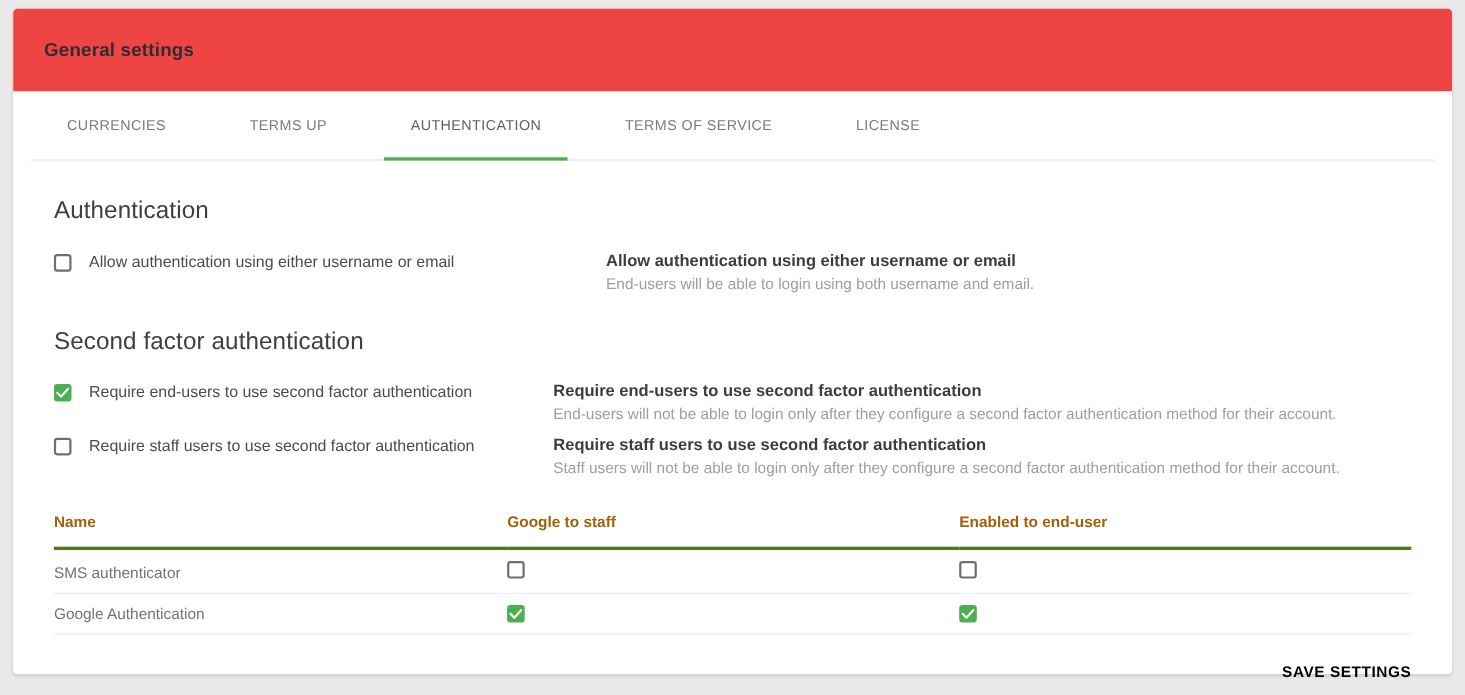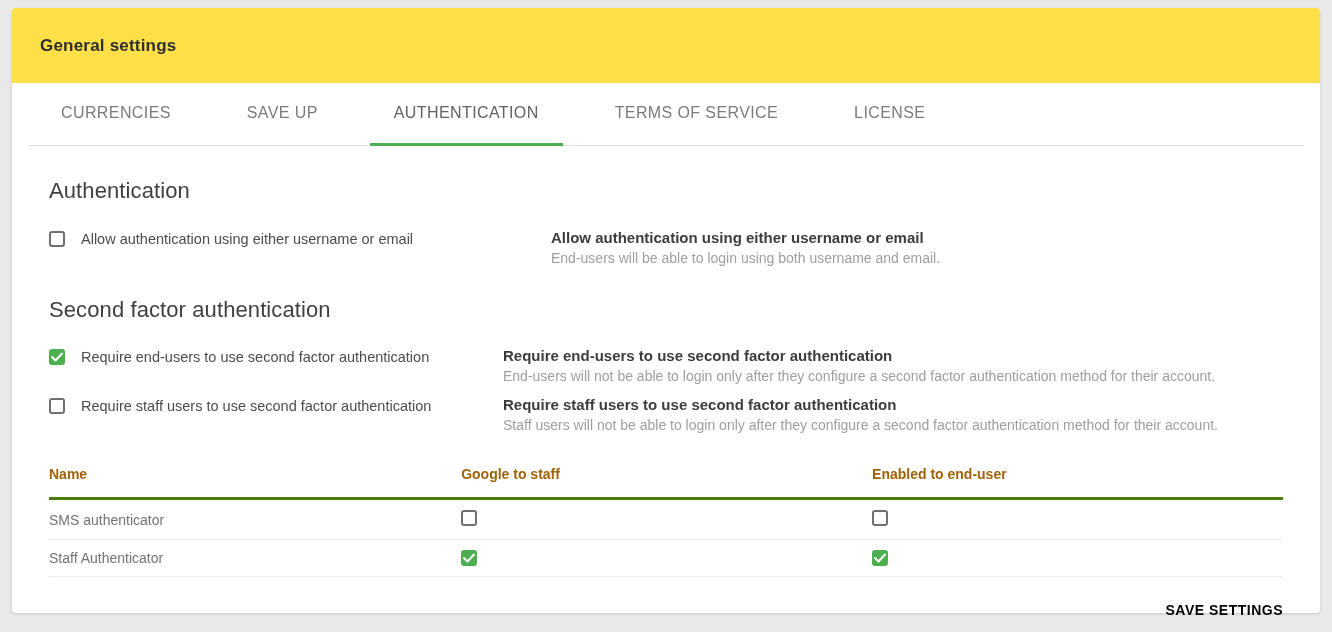--- a/index.html
+++ b/index.html
@@ -13,21 +13,21 @@
     position: absolute;
     left: 12px; top: 8px;
     width: 1308px; height: 605px;
     background: #ffffff;
     border-radius: 4px;
     box-shadow: 0 1px 3px rgba(0,0,0,0.14);
   }
   
   .card-header {
     height: 75px;
-    background: #fde047;
+    background: #ef4444;
     border-radius: 4px 4px 0 0;
     display: flex;
     align-items: center;
     padding: 0 28px;
   }
   .card-header h1 {
     font-size: 17px;
     font-weight: 700;
     color: #2e2e2e;
     letter-spacing: 0.2px;
@@ -39,21 +39,21 @@
     height: 63px;
     margin: 0 16px;
     padding-left: 9px;
     border-bottom: 1px solid #e2e2e2;
     gap: 28px;
   }
   .tab {
     display: flex;
     align-items: center;
     padding: 0 24px;
-    font-size: 16px;
+    font-size: 13px;
     color: #7b7b7b;
     letter-spacing: 0.4px;
     border-bottom: 3px solid transparent;
     margin-bottom: -1px;
     cursor: pointer;
     white-space: nowrap;
     background: none;
     border-top: none; border-left: none; border-right: none;
     font-family: "Liberation Sans", sans-serif;
   }
@@ -165,21 +165,21 @@
 <body>
 
 <div class="card">
 
   <div class="card-header">
     <h1>General settings</h1>
   </div>
 
   <div class="tabs">
     <button class="tab">CURRENCIES</button>
-    <button class="tab">SAVE UP</button>
+    <button class="tab">TERMS UP</button>
     <button class="tab active">AUTHENTICATION</button>
     <button class="tab">TERMS OF SERVICE</button>
     <button class="tab">LICENSE</button>
   </div>
 
   <div class="content">
 
     <h2 class="h2-auth">Authentication</h2>
 
     <div class="setting-row r1">
@@ -241,21 +241,21 @@
               
             </span>
           </td>
           <td>
             <span class="checkbox">
               
             </span>
           </td>
         </tr>
         <tr>
-          <td>Staff Authenticator</td>
+          <td>Google Authentication</td>
           <td>
             <span class="checkbox checked">
               <svg width="12" height="10" viewBox="0 0 12 10">
                   <polyline points="1,5 4.5,8.5 11,1.5" fill="none" stroke="#ffffff" stroke-width="2" stroke-linecap="round" stroke-linejoin="round"></polyline>
                 </svg>
             </span>
           </td>
           <td>
             <span class="checkbox checked">
               <svg width="12" height="10" viewBox="0 0 12 10">

